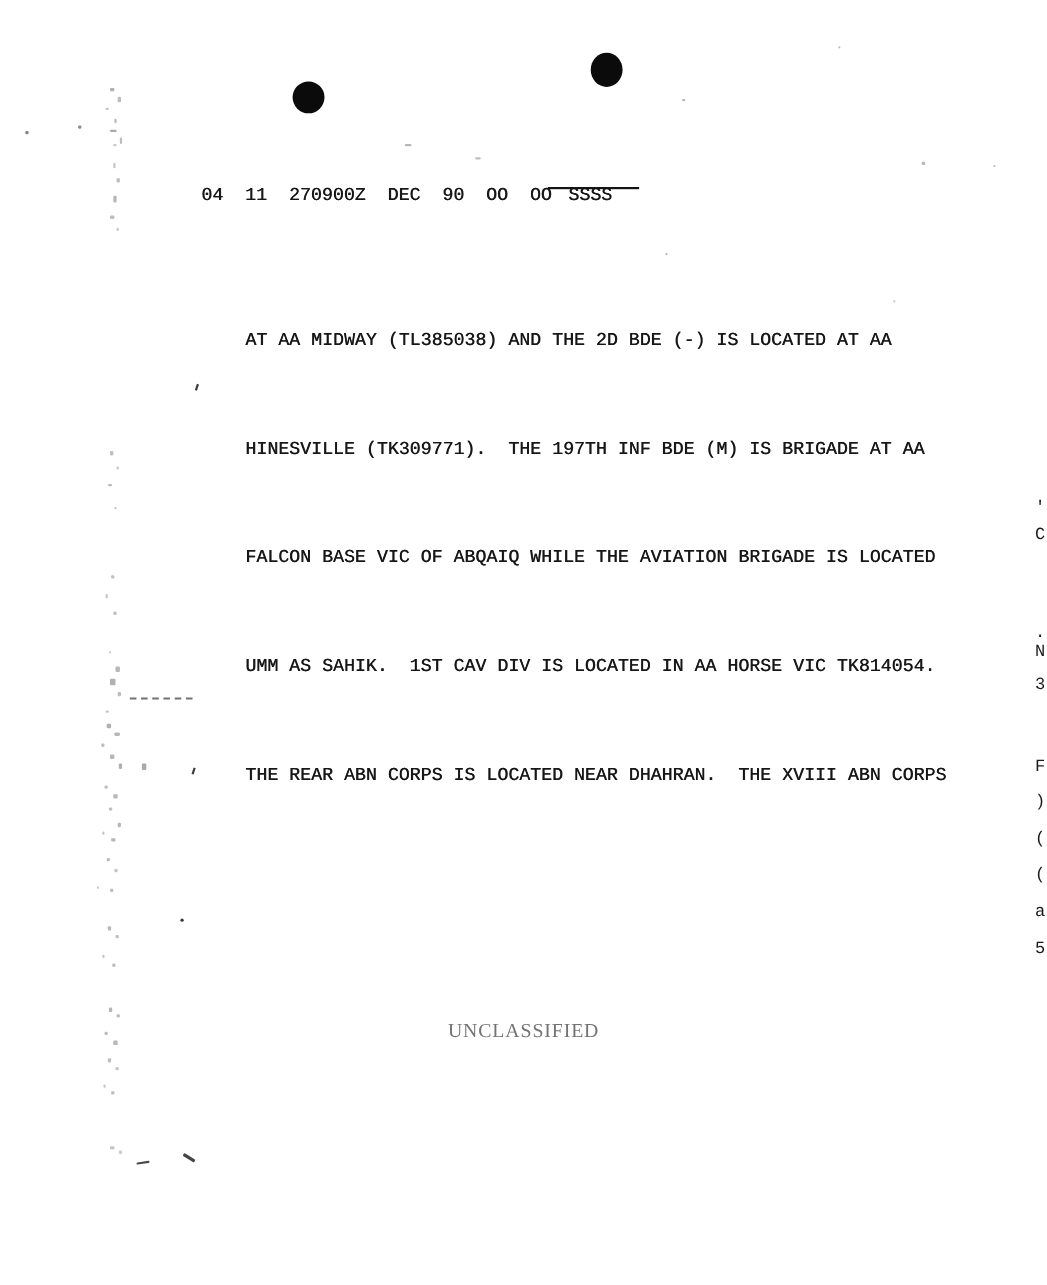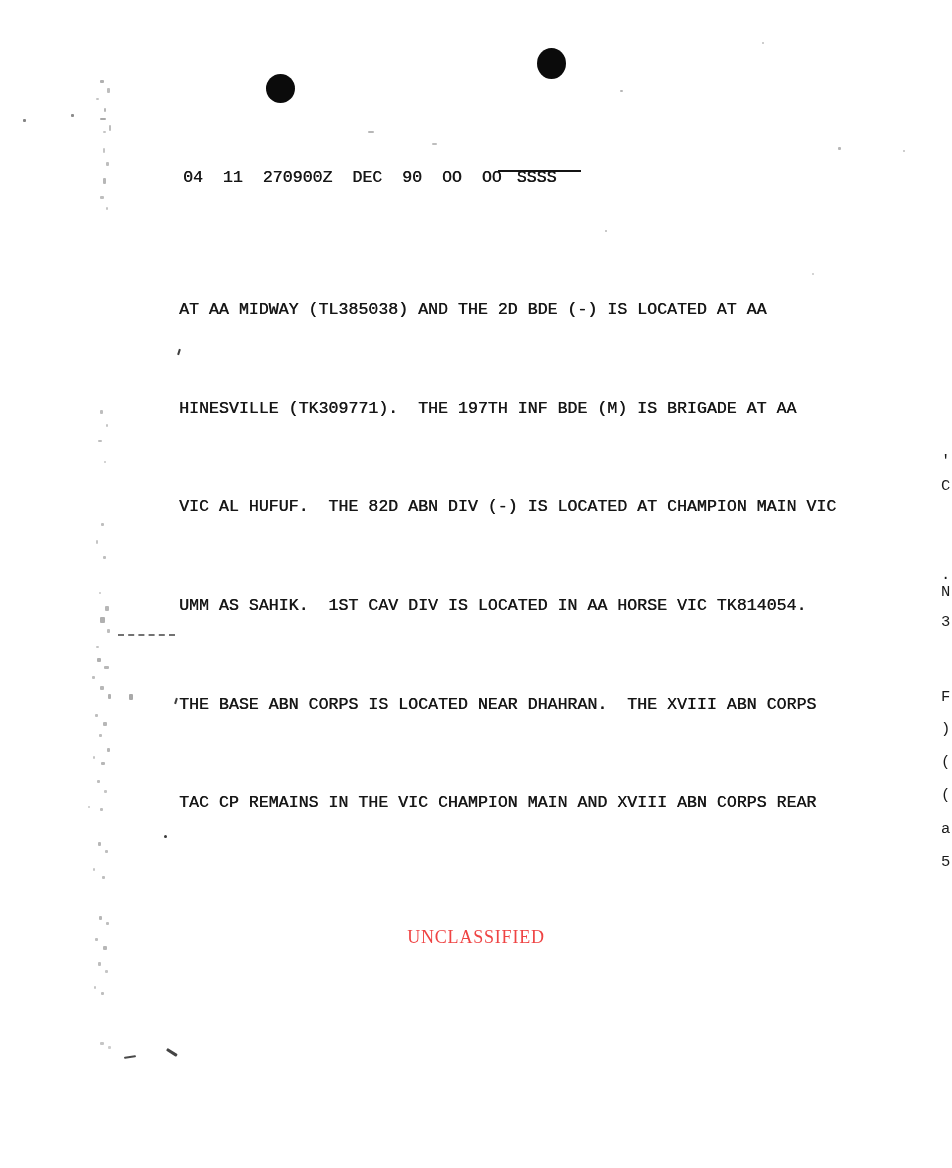--- a/index.html
+++ b/index.html
@@ -39,31 +39,31 @@
   }
   .body-text {
     position: absolute;
     left: 179px;
     top: 228px;
     font-size: 16.6px;
     line-height: 32.9px;
     white-space: pre;
     text-shadow: 0.4px 0 0 #2a2a2a;
   }
-  .body-text .line { height: 32.9px; }
+  .body-text .line { height: 32.9px; margin-left: 44px; }
   .classification {
     position: absolute;
     left: 0;
     top: 927px;
     width: 952px;
     text-align: center;
     font-family: "Liberation Serif", "DejaVu Serif", serif;
     font-size: 18px;
     letter-spacing: 0.8px;
-    color: #ef4444;
+    color: #737373;
   }
   .punch-dot {
     position: absolute;
     background: #0b0b0b;
     border-radius: 50%;
   }
   .dot-1 { left: 266px; top: 74px; width: 29px; height: 29px; }
   .dot-2 { left: 537px; top: 48px; width: 29px; height: 31px; }
   .speck { position: absolute; background: #6f6f6f; border-radius: 1px; }
   .pen-dash {
@@ -119,24 +119,23 @@
 <div class="page">
 
   <div class="punch-dot dot-1"></div>
   <div class="punch-dot dot-2"></div>
 
   <div class="msg-header"><span>04  11  270900Z  DEC  90  OO  OO</span><span class="struck">SSSS</span></div>
 
   <div class="body-text">
     <div class="line">AT AA MIDWAY (TL385038) AND THE 2D BDE (-) IS LOCATED AT AA</div>
     <div class="line">HINESVILLE (TK309771).  THE 197TH INF BDE (M) IS BRIGADE AT AA</div>
-    <div class="line">VIC AL HUFUF.  THE 82D ABN DIV (-) IS LOCATED AT CHAMPION MAIN VIC</div>
+    <div class="line">FALCON BASE VIC OF ABQAIQ WHILE THE AVIATION BRIGADE IS LOCATED</div>
     <div class="line">UMM AS SAHIK.  1ST CAV DIV IS LOCATED IN AA HORSE VIC TK814054.</div>
-    <div class="line">THE BASE ABN CORPS IS LOCATED NEAR DHAHRAN.  THE XVIII ABN CORPS</div>
-    <div class="line">TAC CP REMAINS IN THE VIC CHAMPION MAIN AND XVIII ABN CORPS REAR</div>
+    <div class="line">THE REAR ABN CORPS IS LOCATED NEAR DHAHRAN.  THE XVIII ABN CORPS</div>
     
     
     
     
     
     
     
     
     
     

